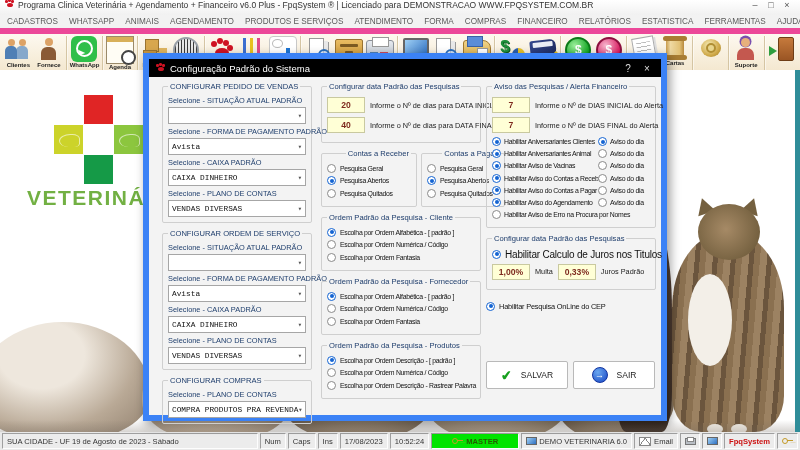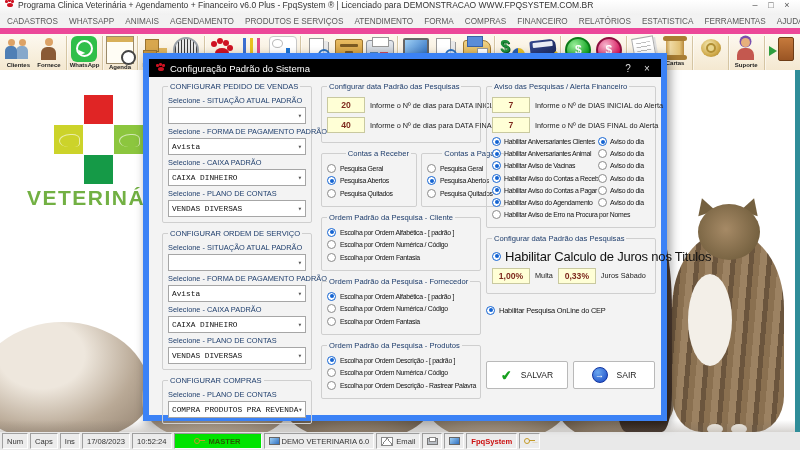--- a/index.html
+++ b/index.html
@@ -137,21 +137,21 @@
   .sel-label{font-size:7.4px;color:#21406e;margin:3px 0 2px;white-space:nowrap;}
   .combo{height:15px;background:#fff;border:1px solid #a6a6a6;display:flex;align-items:center;justify-content:space-between;
     font-size:7.8px;color:#111;padding:0 3px;white-space:nowrap;font-family:Liberation Mono, monospace;}
   .combo .arr{color:#555;font-size:7px;}
   .inp-row{display:flex;align-items:center;gap:5px;margin:4px 0;font-size:7.3px;color:#222;white-space:nowrap;}
   .yellow-input{min-width:30px;height:14px;background:#ffffd6;border:1px solid #c9c9a0;color:#7e2a1e;font-weight:bold;
     font-size:8.6px;display:flex;align-items:center;justify-content:center;padding:0 3px;}
   .radio{width:9px;height:9px;border-radius:50%;border:1px solid #8a8a8a;background:#fff;flex:none;position:relative;box-sizing:border-box;}
   .radio.on{border-color:#1464d2;}
   .radio.on::after{content:"";position:absolute;inset:1.5px;background:#1464d2;border-radius:50%;}
-  .r-row{display:flex;align-items:center;gap:4px;margin:3.5px 0;font-size:13px;color:#111;white-space:nowrap;letter-spacing:-0.2px;}
+  .r-row{display:flex;align-items:center;gap:4px;margin:3.5px 0;font-size:10px;color:#111;white-space:nowrap;letter-spacing:-0.2px;}
   .duo{display:flex;gap:4px;text-align:right;}
   .duo .fs{flex:none;}
   .duo .rec{width:84px;}
   .duo .pag{width:72px;}
   .duo .r-row{font-size:6.9px;letter-spacing:-0.3px;}
   .opt .r-row{font-size:6.9px;letter-spacing:-0.3px;}
   .a-row{display:flex;align-items:center;margin:3.2px 0;font-size:6.9px;color:#111;white-space:nowrap;letter-spacing:-0.3px;}
   .a-left{display:flex;align-items:center;gap:3px;flex:1;min-width:0;}
   .a-day{display:flex;align-items:center;gap:3px;width:52px;flex:none;}
   .cep-row{margin-top:12px;font-size:7.4px;}
@@ -612,41 +612,42 @@
         <fieldset class="fs" id="fs-juros">
           <legend>Configurar data Padrão das Pesquisas</legend>
           <div class="r-row">
             <span class="radio on"></span>
             <span>Habilitar Calculo de Juros nos Titulos</span>
           </div>
           <div class="inp-row">
             <span class="yellow-input">1,00%</span>
             <span>Multa</span>
             <span class="yellow-input">0,33%</span>
-            <span>Juros Sábado</span>
+            <span>Juros Padrão</span>
           </div>
         </fieldset>
         <div class="r-row cep-row">
           <span class="radio on"></span>
           <span>Habilitar Pesquisa OnLine do CEP</span>
         </div>
       </div>
 
       <button class="btn" id="btn-save">
         <span class="chk">✔</span>
         <span>SALVAR</span>
       </button>
       <button class="btn" id="btn-exit">
         <span class="goarr">→</span>
         <span>SAIR</span>
       </button>
     </div>
   </div>
 
   <div class="statusbar">
+    <div class="sp loc">SUA CIDADE - UF 19 de Agosto de 2023 - Sábado</div>
     <div class="sp">Num</div>
     <div class="sp">Caps</div>
     <div class="sp">Ins</div>
     <div class="sp">17/08/2023</div>
     <div class="sp">10:52:24</div>
     <div class="sp master">
       <span class="key-i"></span>
       <span>MASTER</span>
     </div>
     <div class="sp">

